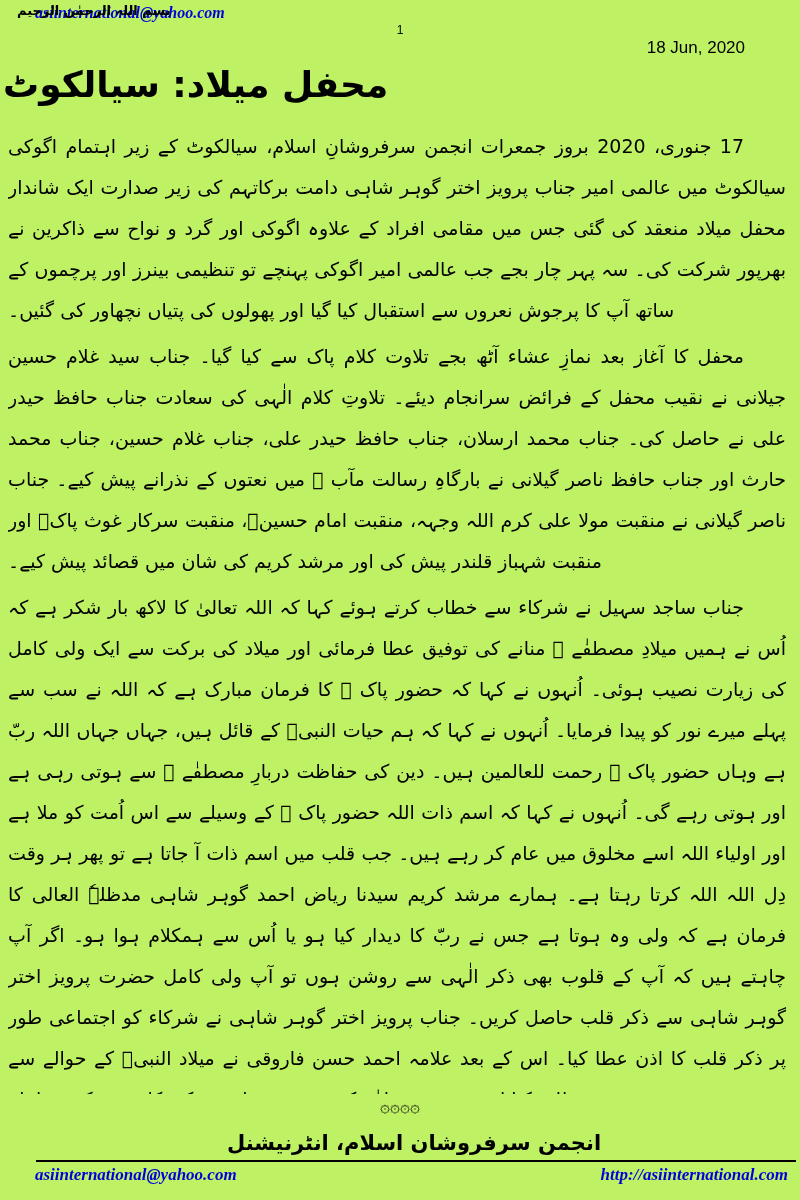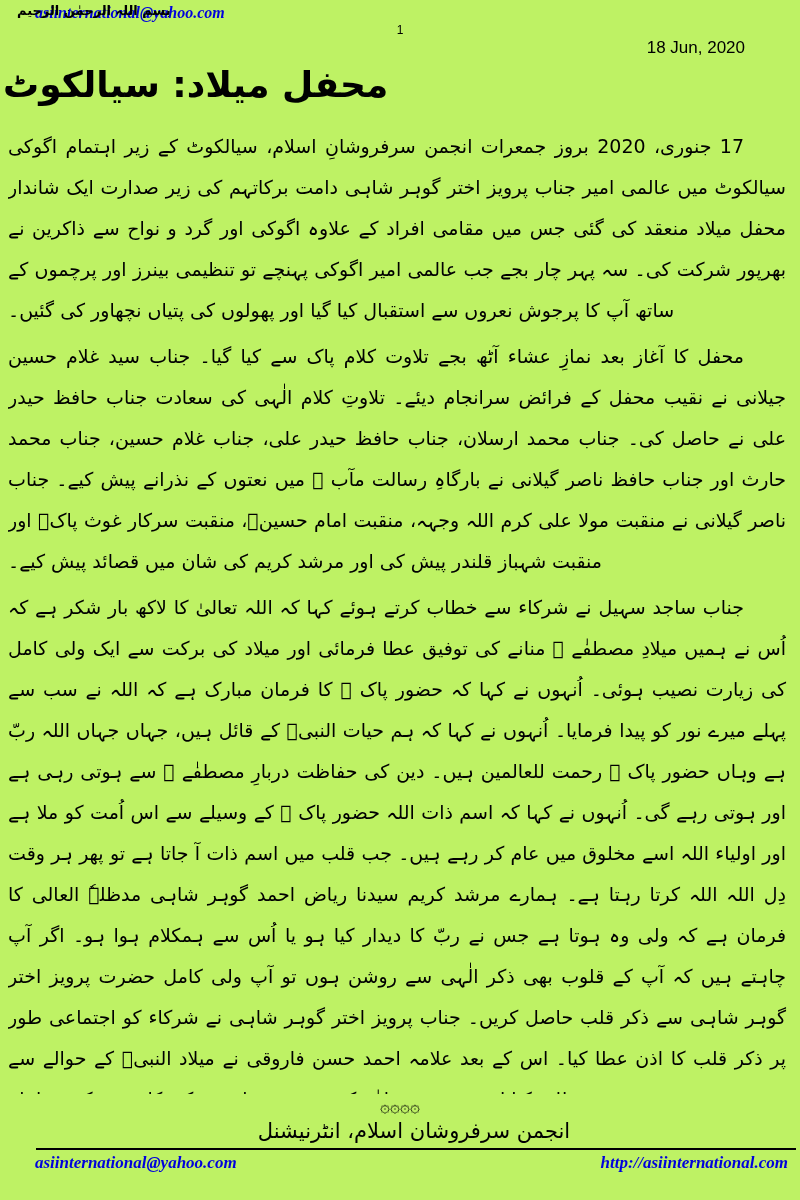--- a/index.html
+++ b/index.html
@@ -67,23 +67,23 @@
   .ornaments {
     text-align:center;
     font-size:17px;
     letter-spacing:7px;
     line-height:20px;
   }
   .org-name {
     text-align:center;
     direction:rtl;
     font-size:21px;
-    font-weight:normal;
+    font-weight:bold;
     line-height:26px;
-    margin-top:2px;
+    margin-top:14px;
     padding-left:28px;
   }
   .footer-rule {
     border:none;
     border-top:2px solid #000000;
     margin:4px 4px 3px 36px;
   }
   .footer-links {
     display:flex;
     justify-content:space-between;

